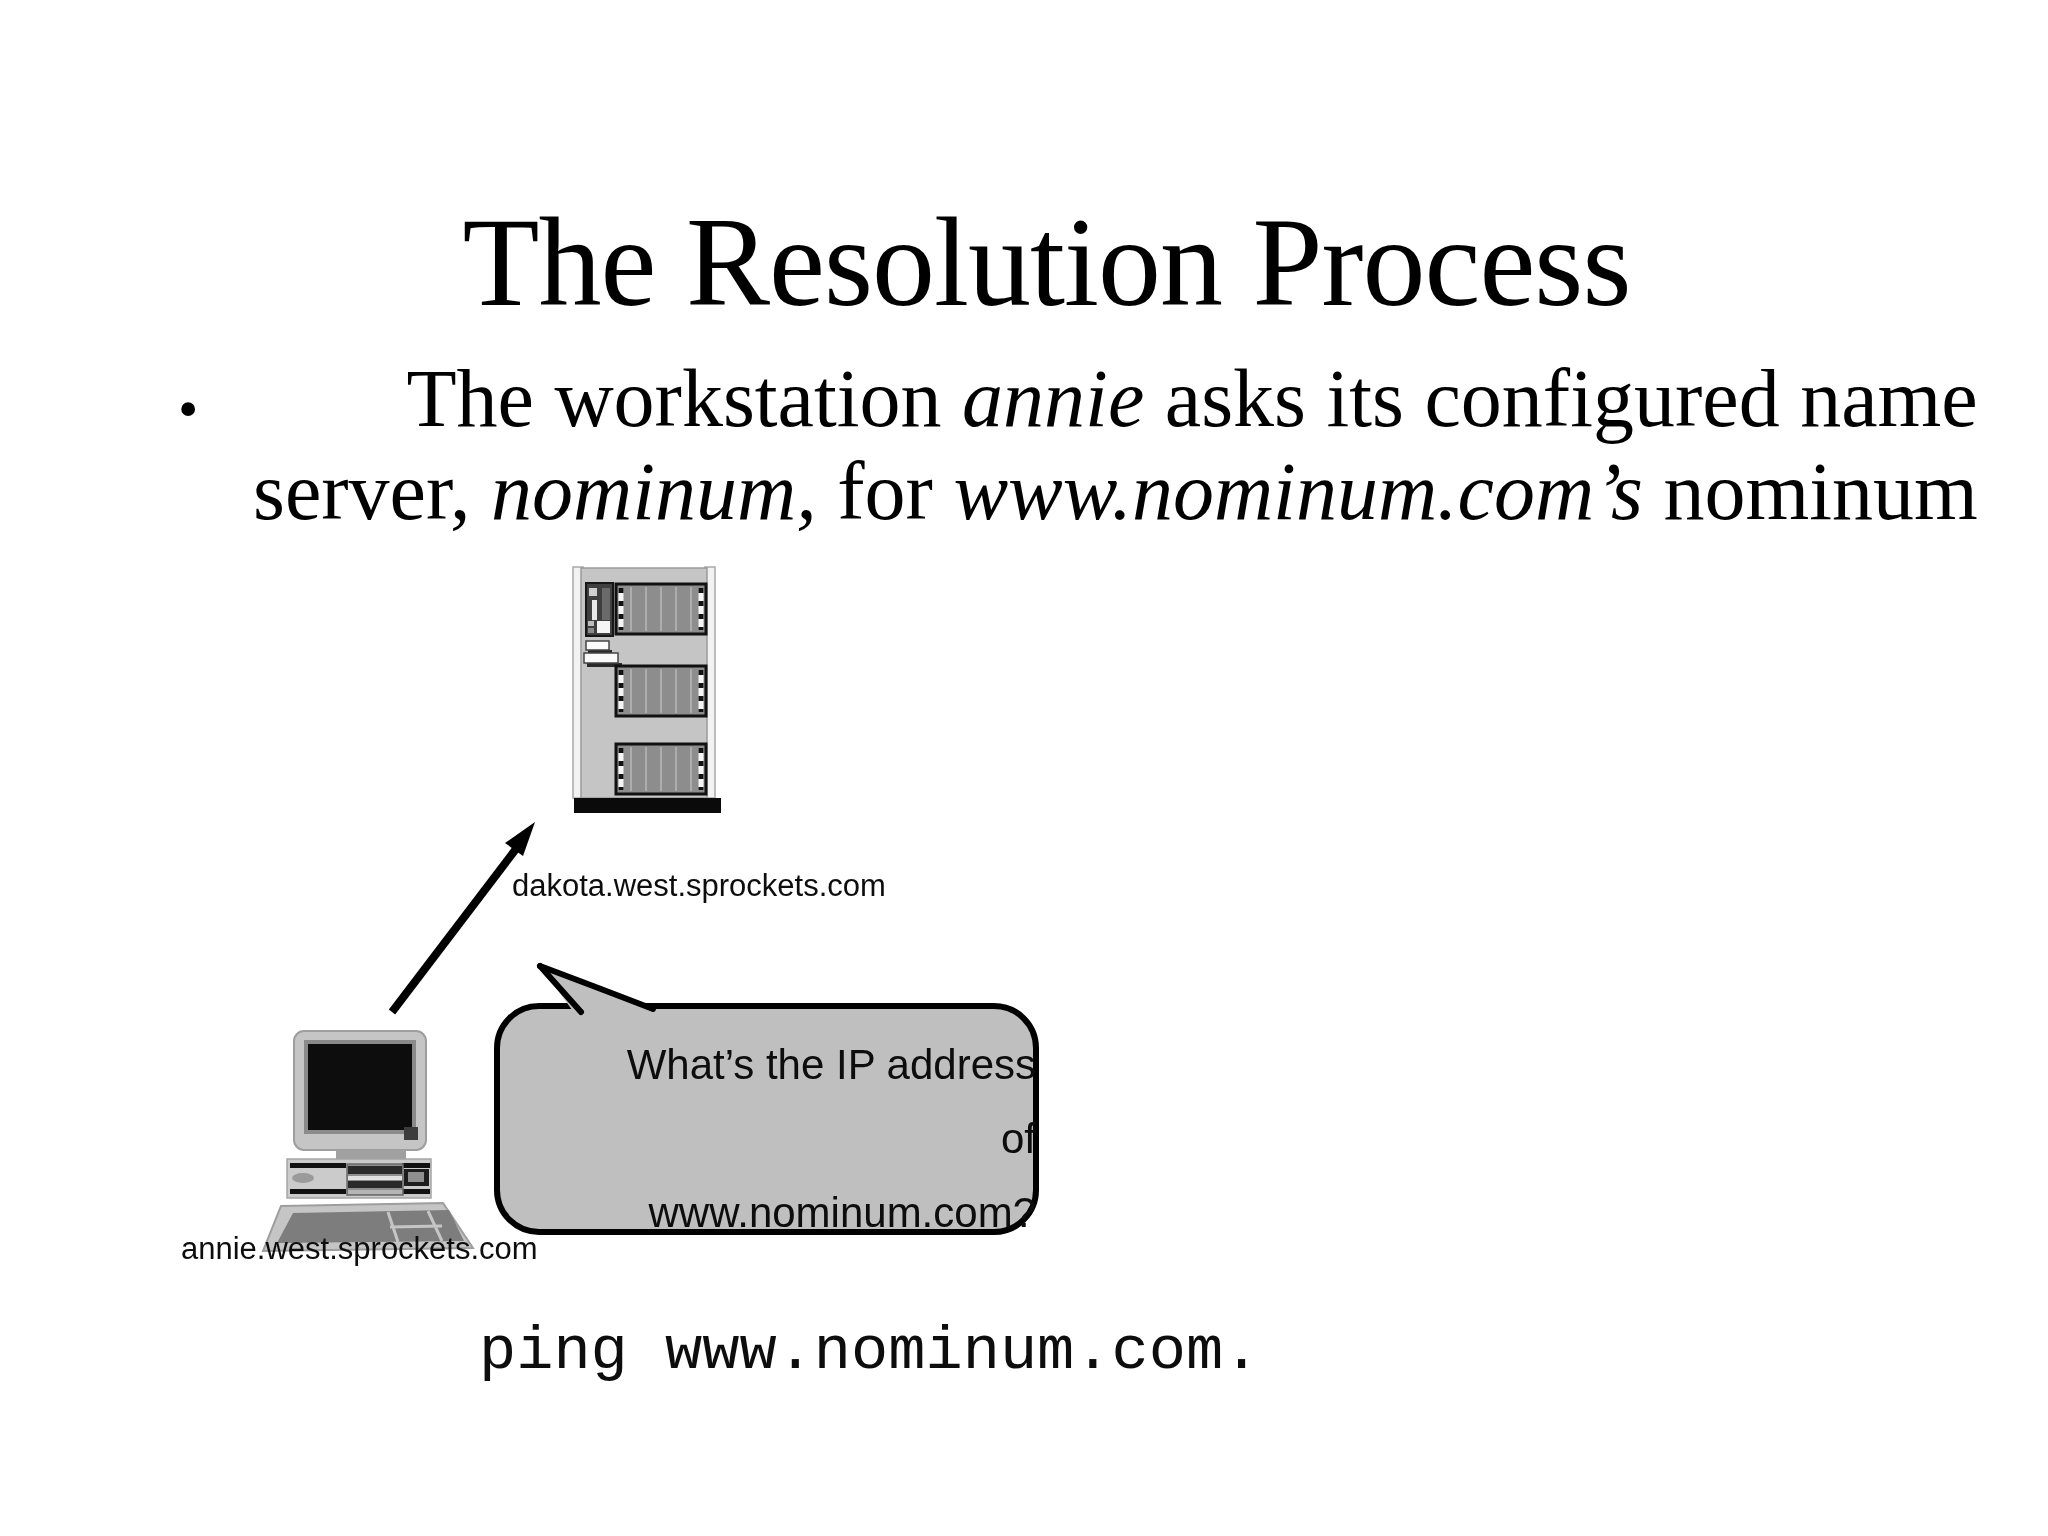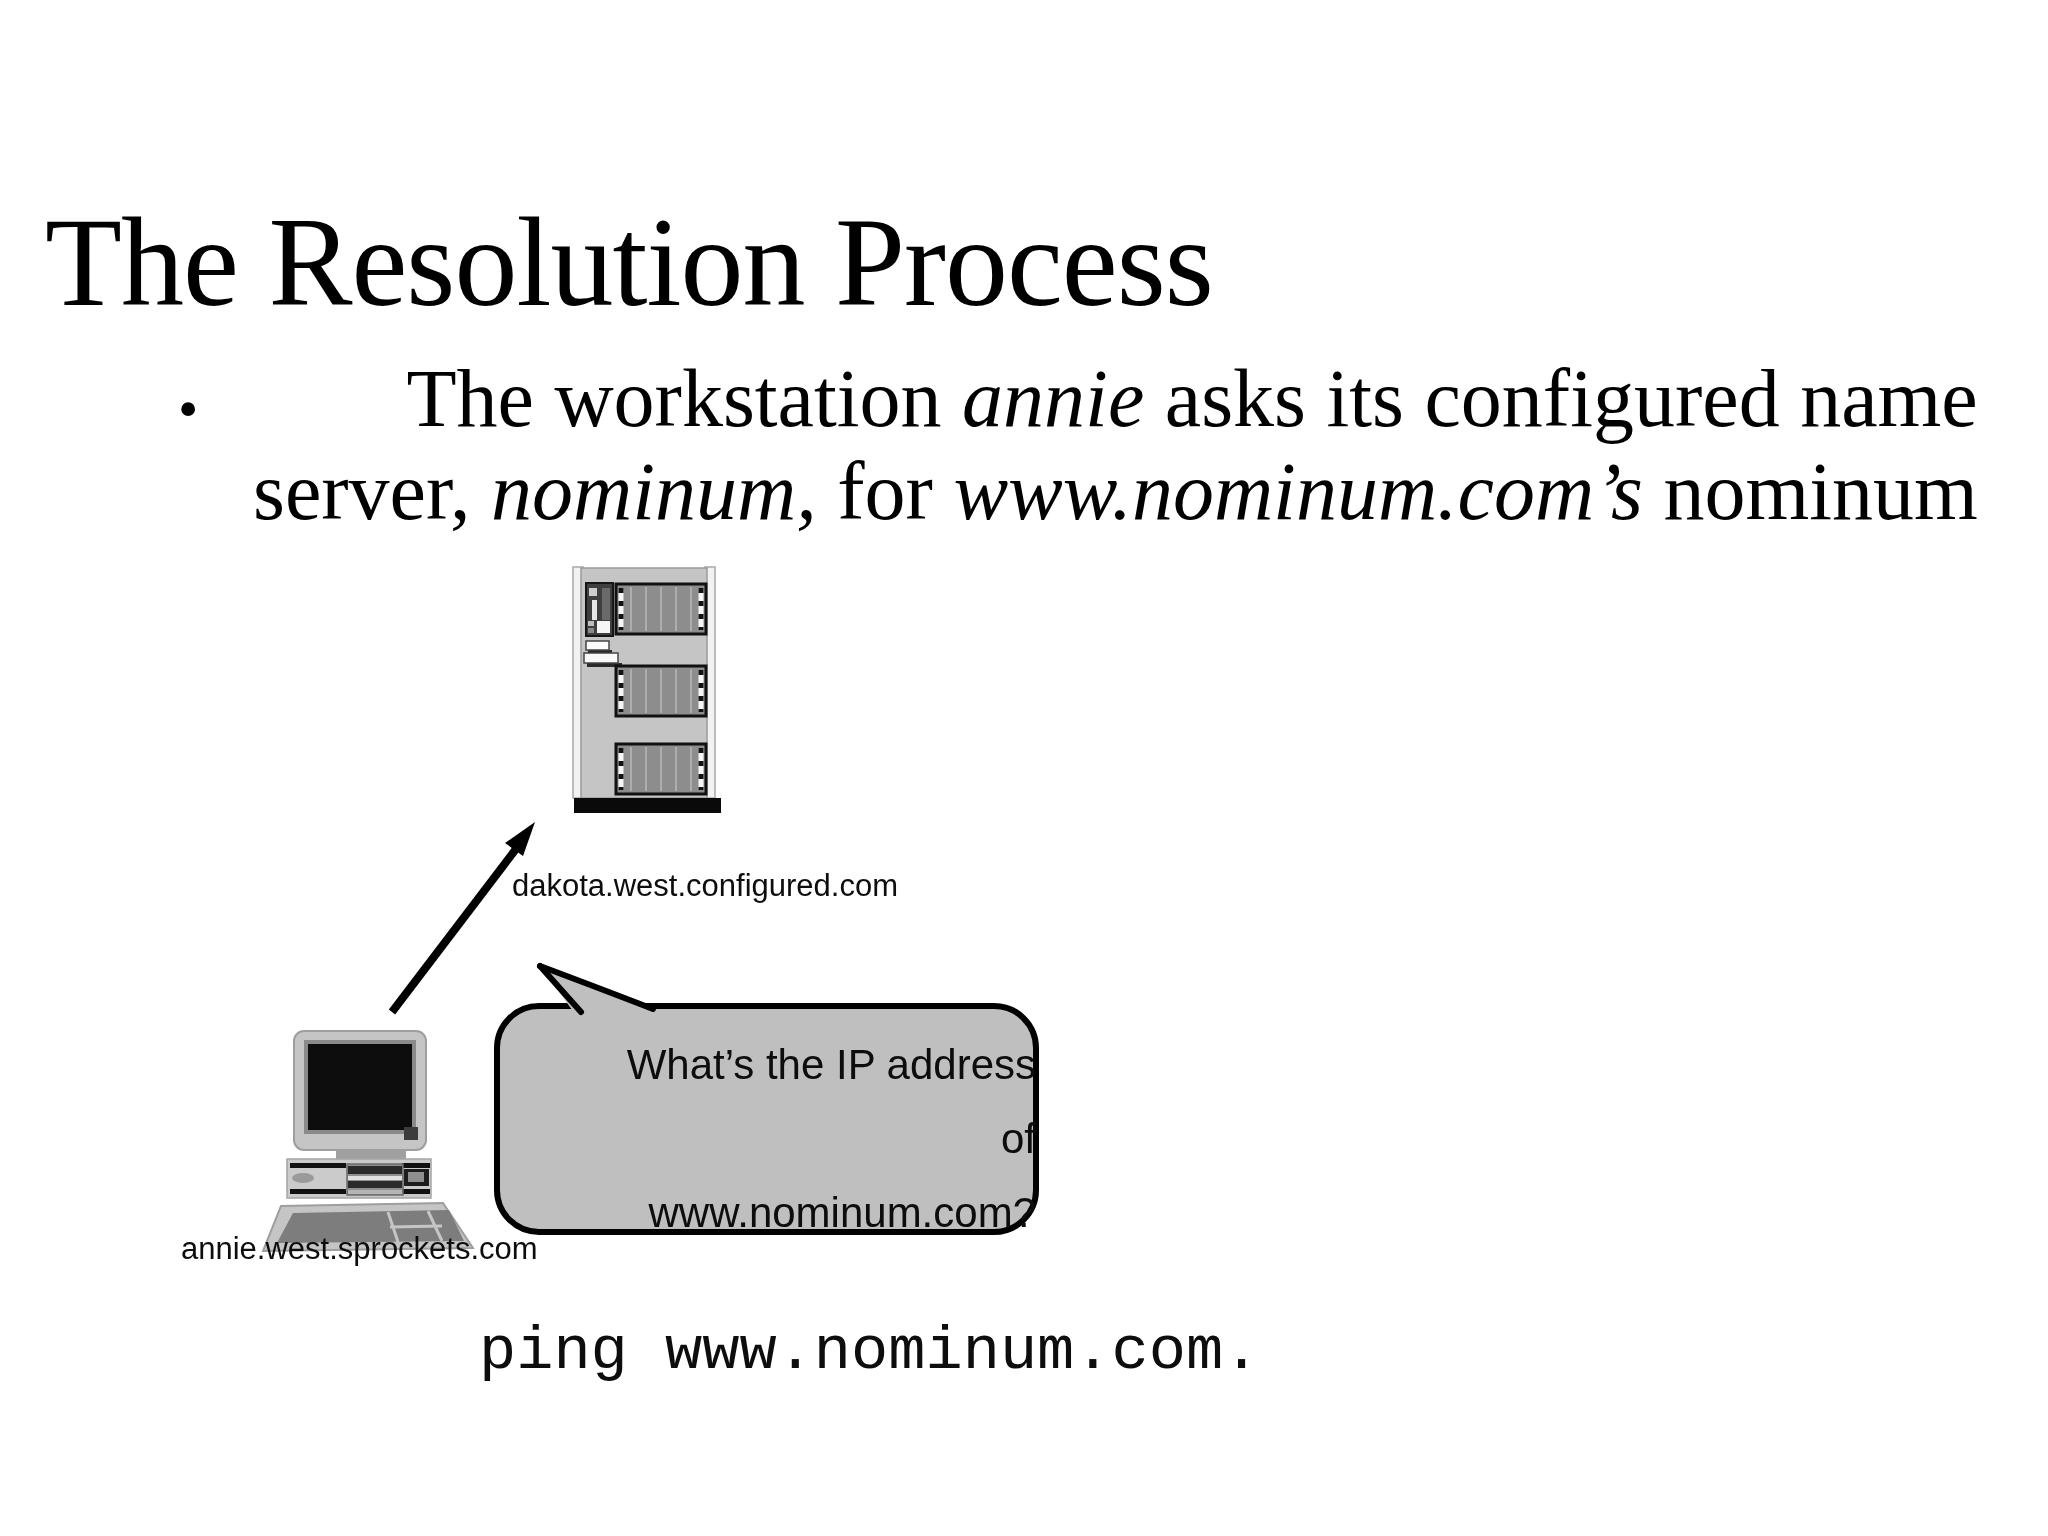--- a/index.html
+++ b/index.html
@@ -10,20 +10,21 @@
     background: #ffffff;
     overflow: hidden;
     font-family: "Liberation Serif", serif;
     color: #000;
   }
   .title {
     position: absolute;
     left: 0; right: 0;
     top: 200px;
     margin: 0;
+    text-align: center;
     font-family: "Liberation Serif", serif;
     font-weight: normal;
     font-size: 126px;
     line-height: 1;
     letter-spacing: -1px;
     white-space: nowrap;
     padding-left: 45px;
   }
   .bullet {
     position: absolute;
@@ -180,20 +181,20 @@
 
       <rect x="404" y="1169" width="25" height="17" fill="#1d1d1d"></rect>
       <rect x="408" y="1172" width="16" height="10" fill="#8f8f8f"></rect>
 
       <polygon points="281,1206 443,1203 473,1248 263,1251" fill="#c5c5c5" stroke="#9e9e9e" stroke-width="2"></polygon>
       <polygon points="293,1213 449,1210 464,1241 277,1243" fill="#7d7d7d"></polygon>
       <path d="M388,1212 L398,1242 M428,1211 L442,1241 M390,1227 L442,1226" stroke="#c5c5c5" stroke-width="3" fill="none"></path>
     </g>
   </svg>
 
-  <div class="lbl" id="lbl-dakota">dakota.west.configured.com</div>
+  <div class="lbl" id="lbl-dakota">dakota.west.sprockets.com</div>
   <div class="lbl" id="lbl-annie">annie.west.sprockets.com</div>
   <div class="bubble-text">What’s the IP address
 of
 www.nominum.com?</div>
   <div class="command">ping www.nominum.com.</div>
 
 </div>
 
 </body></html>

